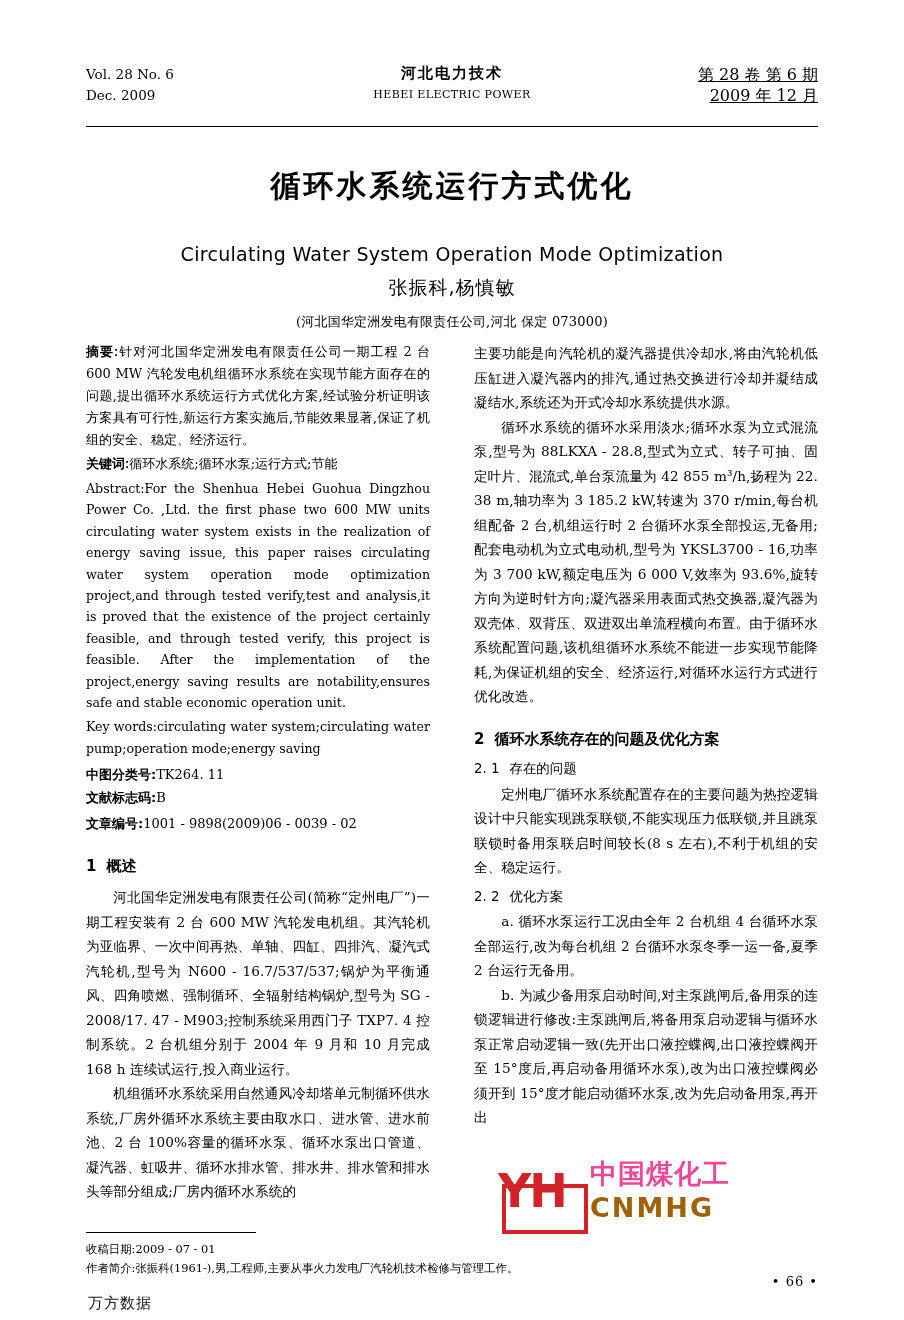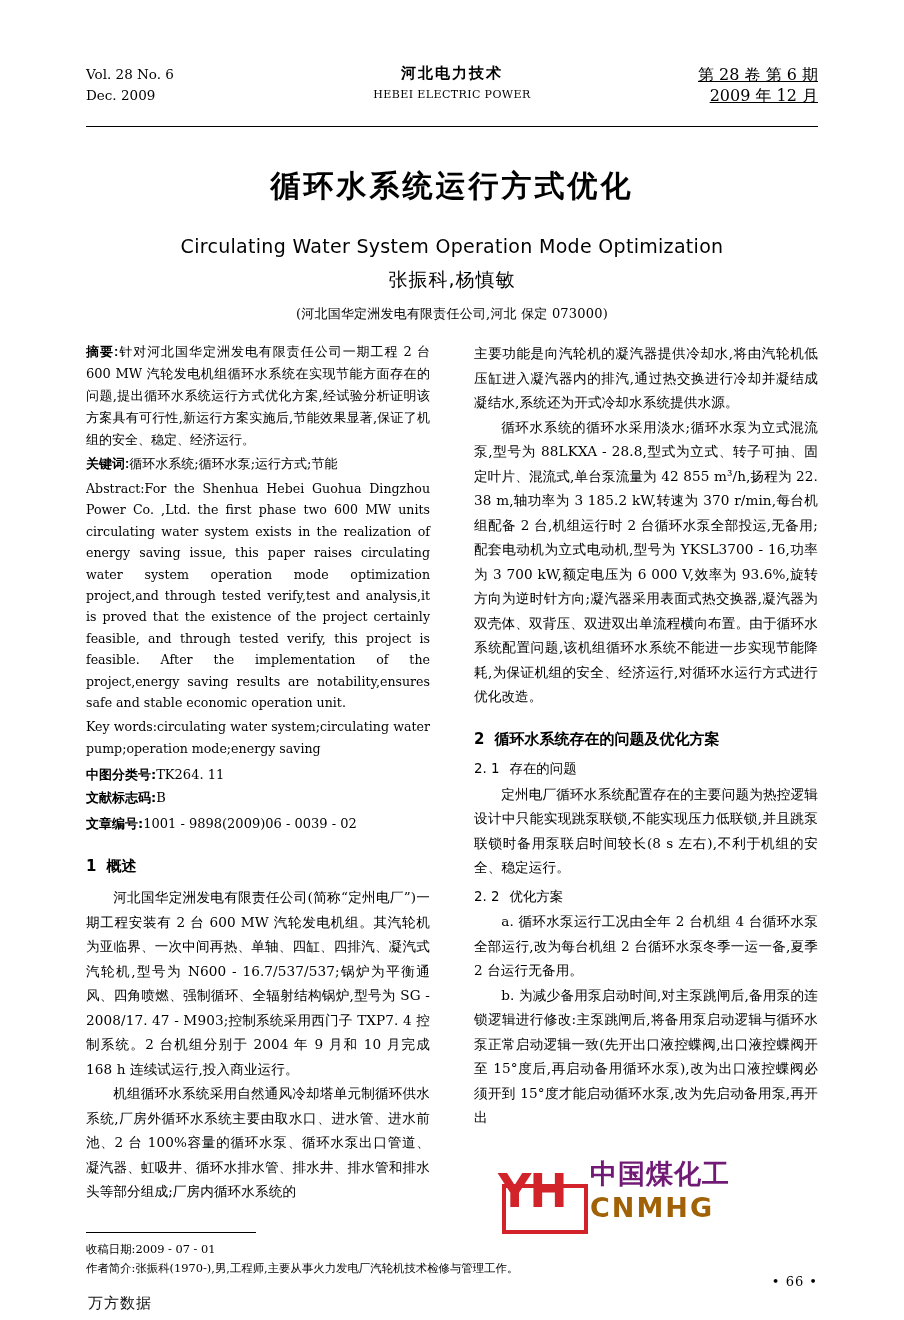--- a/index.html
+++ b/index.html
@@ -79,21 +79,21 @@
     width: 732px;
     text-align: center;
   }
   .title-cn {
     font-family: "DejaVu Sans", "Liberation Sans", sans-serif;
     font-size: 30px;
     font-weight: bold;
     letter-spacing: 3px;
   }
   .title-en {
-    margin-top: 28px;
+    margin-top: 36px;
     font-family: "DejaVu Sans", "Liberation Sans", sans-serif;
     font-size: 19px;
     letter-spacing: 0.3px;
   }
   .authors {
     margin-top: 10px;
     font-family: "DejaVu Sans", "Liberation Sans", sans-serif;
     font-size: 19px;
     letter-spacing: 1px;
   }
@@ -203,21 +203,21 @@
     height: 78px;
     pointer-events: none;
   }
   .wm-cn {
     position: absolute;
     left: 92px;
     top: 2px;
     font-family: "DejaVu Sans", "Liberation Sans", sans-serif;
     font-weight: bold;
     font-size: 27px;
-    color: #701a75;
+    color: #ec4899;
     letter-spacing: 1px;
     white-space: nowrap;
   }
   .wm-en {
     position: absolute;
     left: 92px;
     top: 38px;
     font-family: "DejaVu Sans", "Liberation Sans", sans-serif;
     font-weight: bold;
     font-size: 27px;
@@ -339,20 +339,20 @@
     <div class="wm-cn">中国煤化工</div>
     <div class="wm-en">CNMHG</div>
   </div>
 
   <div class="footnote-rule"></div>
   <div class="footnotes">
     <div>
       <span>收稿日期:</span><span>2009 - 07 - 01</span>
     </div>
     <div>
-      <span>作者简介:</span><span>张振科(1970-),男,工程师,主要从事火力发电厂汽轮机技术检修与管理工作。</span>
+      <span>作者简介:</span><span>张振科(1961-),男,工程师,主要从事火力发电厂汽轮机技术检修与管理工作。</span>
     </div>
   </div>
 
   <div class="page-num">• 66 •</div>
   <div class="wanfang">万方数据</div>
 
 </div>
 
 </body></html>

